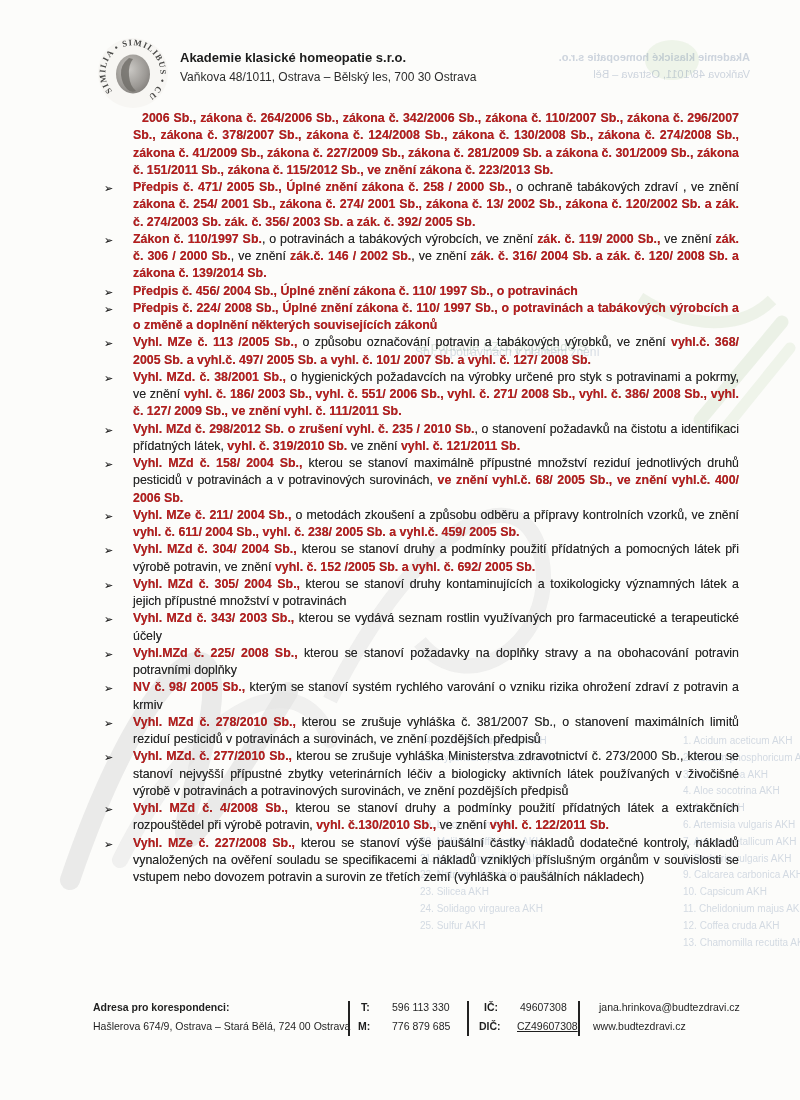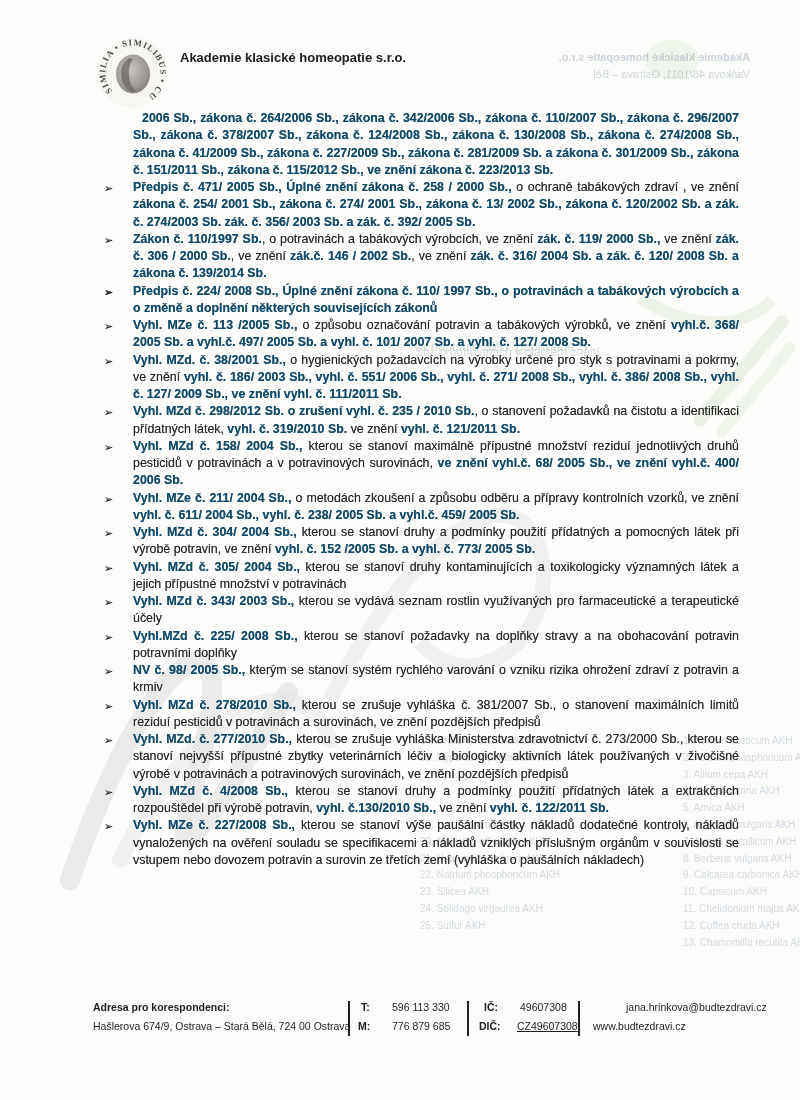--- a/index.html
+++ b/index.html
@@ -6,21 +6,21 @@
   .page{position:relative;width:800px;height:1100px;margin:0 auto;background:#fcfcfa;
         overflow:hidden;font-family:"Liberation Sans",sans-serif;}
   
   .logo{position:absolute;left:96px;top:36px;width:74px;height:74px;}
   .company{position:absolute;left:180px;top:50px;font-size:13px;font-weight:bold;color:#1c1c1c;}
   .addr{position:absolute;left:180px;top:70px;font-size:12px;color:#2c2c2c;}
   
   .content{position:absolute;left:133px;top:110px;width:606px;
            font-size:12.4px;line-height:17.25px;color:#262626;text-align:justify;
            text-shadow:0 0 .3px rgba(30,30,30,.55);}
-  .content .b{font-weight:bold;color:#0c4a6e;margin-top:8px;}
+  .content .b{font-weight:bold;color:#b91c1c;margin-top:8px;}
   .cont-par{margin:0;font-weight:bold;color:#151515;text-indent:9px;}
   ul.legal{list-style:none;margin:0;padding:0;}
   ul.legal li{position:relative;margin:0;}
   ul.legal .bullet{position:absolute;left:-29px;top:1px;font-size:11px;color:#1f1f1f;
                    font-family:"DejaVu Sans",sans-serif;}
   
   .ghost{position:absolute;color:rgba(120,140,175,.38);pointer-events:none;white-space:nowrap;}
   .ghost-hdr{left:440px;top:49px;width:310px;font-size:11px;line-height:17px;
              transform:scaleX(-1);text-align:left;color:rgba(110,130,165,.33);}
   .ghost-hdr .g1{font-weight:bold;}
@@ -96,34 +96,35 @@
       <path id="ringPath" d="M 16.2 55.0 A 27.5 27.5 0 1 1 51.0 60.5"></path>
     </defs>
     <circle cx="37" cy="37" r="35" fill="#f7f6f3"></circle>
     <ellipse cx="37" cy="38" rx="17" ry="19.5" fill="url(#faceShade)"></ellipse>
     <path d="M33,22 q-9,7 -8,17 q1,9 6,14 q4,4 9,2 q-6,-5 -7,-15 q-1,-11 4,-17 z" fill="#6e6b67" opacity="0.8"></path>
     <text font-family="Liberation Serif, serif" font-size="8.6" font-weight="bold" fill="#4a4a48" letter-spacing="1.1">
       <textPath href="#ringPath" startOffset="0">SIMILIA • SIMILIBUS • CURANTUR •</textPath>
     </text>
   </svg>
   <div class="company">Akademie klasické homeopatie s.r.o.</div>
+  <div class="addr">Vaňkova 48/1011, Ostrava – Bělský les, 700 30 Ostrava</div>
 
   <div class="content">
     <p class="cont-par" id="continuation"><span class="b">2006 Sb., zákona č. 264/2006 Sb., zákona č. 342/2006 Sb., zákona č. 110/2007 Sb., zákona č. 296/2007 Sb., zákona č. 378/2007 Sb., zákona č. 124/2008 Sb., zákona č. 130/2008 Sb., zákona č. 274/2008 Sb., zákona č. 41/2009 Sb., zákona č. 227/2009 Sb., zákona č. 281/2009 Sb. a zákona č. 301/2009 Sb., zákona č. 151/2011 Sb., zákona č. 115/2012 Sb., ve znění zákona č. 223/2013 Sb.</span></p>
     <ul class="legal" id="legal-list">
         <li><span class="bullet">➢</span><span class="b">Předpis č. 471/ 2005 Sb., Úplné znění zákona č. 258 / 2000 Sb., </span><span class="n">o ochraně tabákových zdraví , ve znění </span><span class="b">zákona č. 254/ 2001 Sb., zákona č. 274/ 2001 Sb., zákona č. 13/ 2002 Sb., zákona č. 120/2002 Sb. a zák. č. 274/2003 Sb.  zák. č. 356/ 2003 Sb. a zák. č. 392/ 2005 Sb.</span></li>
         <li><span class="bullet">➢</span><span class="b">Zákon č. 110/1997 Sb.</span><span class="n">, o potravinách a tabákových výrobcích, ve znění </span><span class="b">zák. č. 119/ 2000 Sb., </span><span class="n">ve znění </span><span class="b">zák. č. 306 / 2000 Sb.</span><span class="n">, ve znění </span><span class="b">zák.č. 146 / 2002 Sb.</span><span class="n">, ve znění </span><span class="b">zák. č. 316/ 2004 Sb. a zák. č. 120/ 2008 Sb. a zákona č. 139/2014 Sb.</span></li>
-        <li><span class="bullet">➢</span></li>
+        <li><span class="bullet">➢</span><span class="b">Předpis č. 456/ 2004 Sb., Úplné znění zákona č. 110/ 1997 Sb., o potravinách</span></li>
         <li><span class="bullet">➢</span><span class="b">Předpis č. 224/ 2008 Sb., Úplné znění zákona č. 110/ 1997 Sb., o potravinách a tabákových výrobcích a o změně a doplnění některých souvisejících zákonů</span></li>
         <li><span class="bullet">➢</span><span class="b">Vyhl. MZe č. 113 /2005 Sb.,</span><span class="n"> o způsobu označování potravin a tabákových výrobků, ve znění </span><span class="b">vyhl.č. 368/ 2005 Sb. a vyhl.č. 497/ 2005 Sb. a vyhl. č. 101/ 2007 Sb. a vyhl. č. 127/ 2008 Sb.</span></li>
         <li><span class="bullet">➢</span><span class="b">Vyhl. MZd. č. 38/2001 Sb.,</span><span class="n"> o hygienických požadavcích na výrobky určené pro styk s potravinami a pokrmy, ve znění </span><span class="b">vyhl. č. 186/ 2003 Sb., vyhl. č. 551/ 2006 Sb., vyhl. č. 271/ 2008 Sb., vyhl. č. 386/ 2008 Sb., vyhl. č. 127/ 2009 Sb., ve znění vyhl. č. 111/2011 Sb.</span></li>
         <li><span class="bullet">➢</span><span class="b">Vyhl. MZd č. 298/2012 Sb. o zrušení vyhl. č. 235 / 2010 Sb.</span><span class="n">, o stanovení požadavků na čistotu a identifikaci přídatných látek, </span><span class="b">vyhl. č.  319/2010 Sb.</span><span class="n"> ve znění </span><span class="b">vyhl. č. 121/2011 Sb.</span></li>
         <li><span class="bullet">➢</span><span class="b">Vyhl. MZd č. 158/ 2004 Sb.,</span><span class="n"> kterou se stanoví maximálně přípustné množství reziduí jednotlivých druhů pesticidů v potravinách a v potravinových surovinách, </span><span class="b">ve znění vyhl.č. 68/ 2005 Sb., ve znění vyhl.č. 400/ 2006 Sb.</span></li>
         <li><span class="bullet">➢</span><span class="b">Vyhl. MZe č. 211/ 2004 Sb.,</span><span class="n"> o metodách zkoušení a způsobu odběru a přípravy kontrolních vzorků, ve znění </span><span class="b">vyhl. č. 611/ 2004 Sb., vyhl. č. 238/ 2005 Sb. a vyhl.č. 459/ 2005 Sb.</span></li>
-        <li><span class="bullet">➢</span><span class="b">Vyhl. MZd č. 304/ 2004 Sb.,</span><span class="n"> kterou se stanoví druhy a podmínky použití přídatných a pomocných látek při výrobě potravin, ve znění </span><span class="b">vyhl. č. 152 /2005 Sb. a vyhl. č. 773/ 2005 Sb.</span></li>
+        <li><span class="bullet">➢</span><span class="b">Vyhl. MZd č. 304/ 2004 Sb.,</span><span class="n"> kterou se stanoví druhy a podmínky použití přídatných a pomocných látek při výrobě potravin, ve znění </span><span class="b">vyhl. č. 152 /2005 Sb. a vyhl. č. 692/ 2005 Sb.</span></li>
         <li><span class="bullet">➢</span><span class="b">Vyhl. MZd č. 305/ 2004 Sb.,</span><span class="n"> kterou se stanoví druhy kontaminujících a toxikologicky významných látek a jejich přípustné množství v potravinách</span></li>
         <li><span class="bullet">➢</span><span class="b">Vyhl. MZd č. 343/ 2003 Sb.,</span><span class="n"> kterou se vydává seznam rostlin využívaných pro farmaceutické a terapeutické účely</span></li>
         <li><span class="bullet">➢</span><span class="b">Vyhl.MZd č. 225/ 2008 Sb.,</span><span class="n"> kterou se stanoví požadavky na doplňky stravy a na obohacování potravin potravními doplňky</span></li>
         <li><span class="bullet">➢</span><span class="b">NV č. 98/ 2005 Sb.,</span><span class="n"> kterým se stanoví systém rychlého varování o vzniku rizika ohrožení zdraví z potravin a krmiv</span></li>
         <li><span class="bullet">➢</span><span class="b">Vyhl. MZd č. 278/2010 Sb.,</span><span class="n"> kterou se zrušuje vyhláška č. 381/2007 Sb., o stanovení maximálních limitů reziduí pesticidů v potravinách a surovinách, ve znění pozdějších předpisů</span></li>
         <li><span class="bullet">➢</span><span class="b">Vyhl. MZd. č. 277/2010 Sb.,</span><span class="n"> kterou se zrušuje vyhláška Ministerstva zdravotnictví č. 273/2000 Sb., kterou se stanoví nejvyšší přípustné zbytky veterinárních léčiv a biologicky aktivních látek používaných v živočišné výrobě v potravinách a potravinových surovinách, ve znění pozdějších předpisů</span></li>
         <li><span class="bullet">➢</span><span class="b">Vyhl. MZd č. 4/2008 Sb.,</span><span class="n"> kterou se stanoví druhy a podmínky použití přídatných látek a extrakčních rozpouštědel při výrobě potravin, </span><span class="b">vyhl. č.130/2010 Sb.,</span><span class="n"> ve znění </span><span class="b">vyhl. č. 122/2011 Sb.</span></li>
         <li><span class="bullet">➢</span><span class="b">Vyhl. MZe č. 227/2008 Sb.,</span><span class="n"> kterou se stanoví výše paušální částky nákladů dodatečné kontroly, nákladů vynaložených na ověření souladu se specifikacemi a nákladů vzniklých příslušným orgánům v souvislosti se vstupem nebo dovozem potravin a surovin ze třetích zemí (vyhláška o paušálních nákladech)</span></li>
       </ul>
   </div>
@@ -135,21 +136,21 @@
     <span class="flabel" style="left:361px;top:1001px;">T:</span>
     <span style="left:392px;top:1001px;">596 113 330</span>
     <span class="flabel" style="left:358px;top:1020px;">M:</span>
     <span style="left:392px;top:1020px;">776 879 685</span>
 
     <span class="flabel" style="left:484px;top:1001px;">IČ:</span>
     <span style="left:520px;top:1001px;">49607308</span>
     <span class="flabel" style="left:479px;top:1020px;">DIČ:</span>
     <span style="left:517px;top:1020px;text-decoration:underline;">CZ49607308</span>
 
-    <span style="left:626px;top:1001px;">jana.hrinkova@budtezdravi.cz</span>
+    <span style="left:599px;top:1001px;">jana.hrinkova@budtezdravi.cz</span>
     <span style="left:593px;top:1020px;">www.budtezdravi.cz</span>
 
     <div class="fdiv" style="left:348px;"></div>
     <div class="fdiv" style="left:467px;"></div>
     <div class="fdiv" style="left:578px;"></div>
   </div>
 
 </div>
 
 </body></html>

